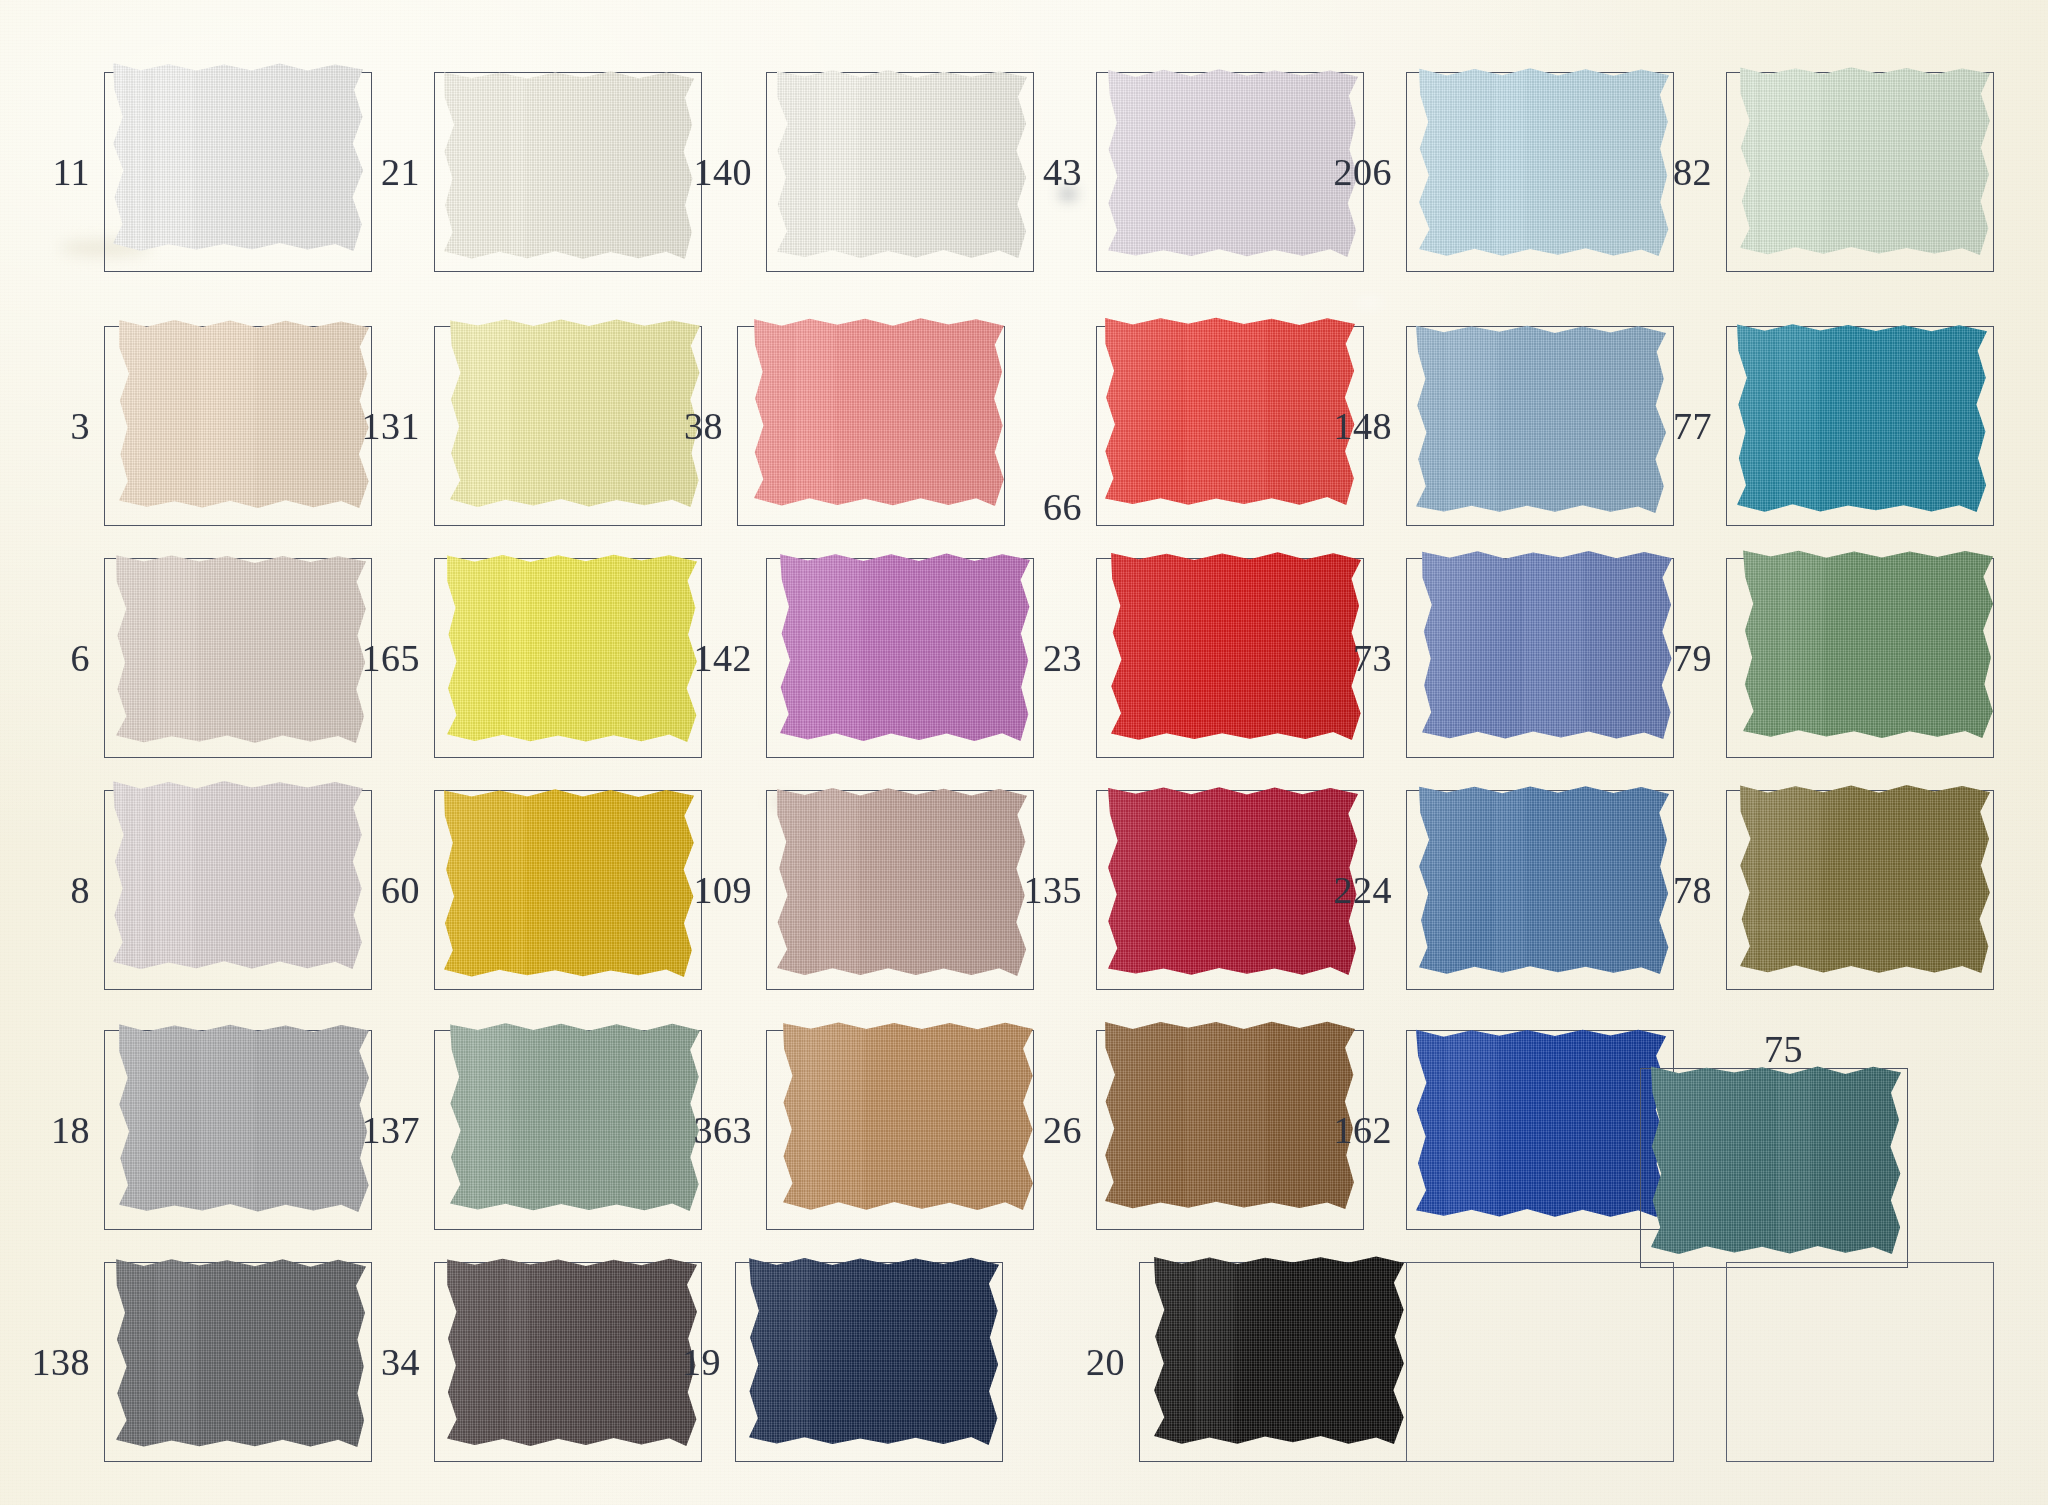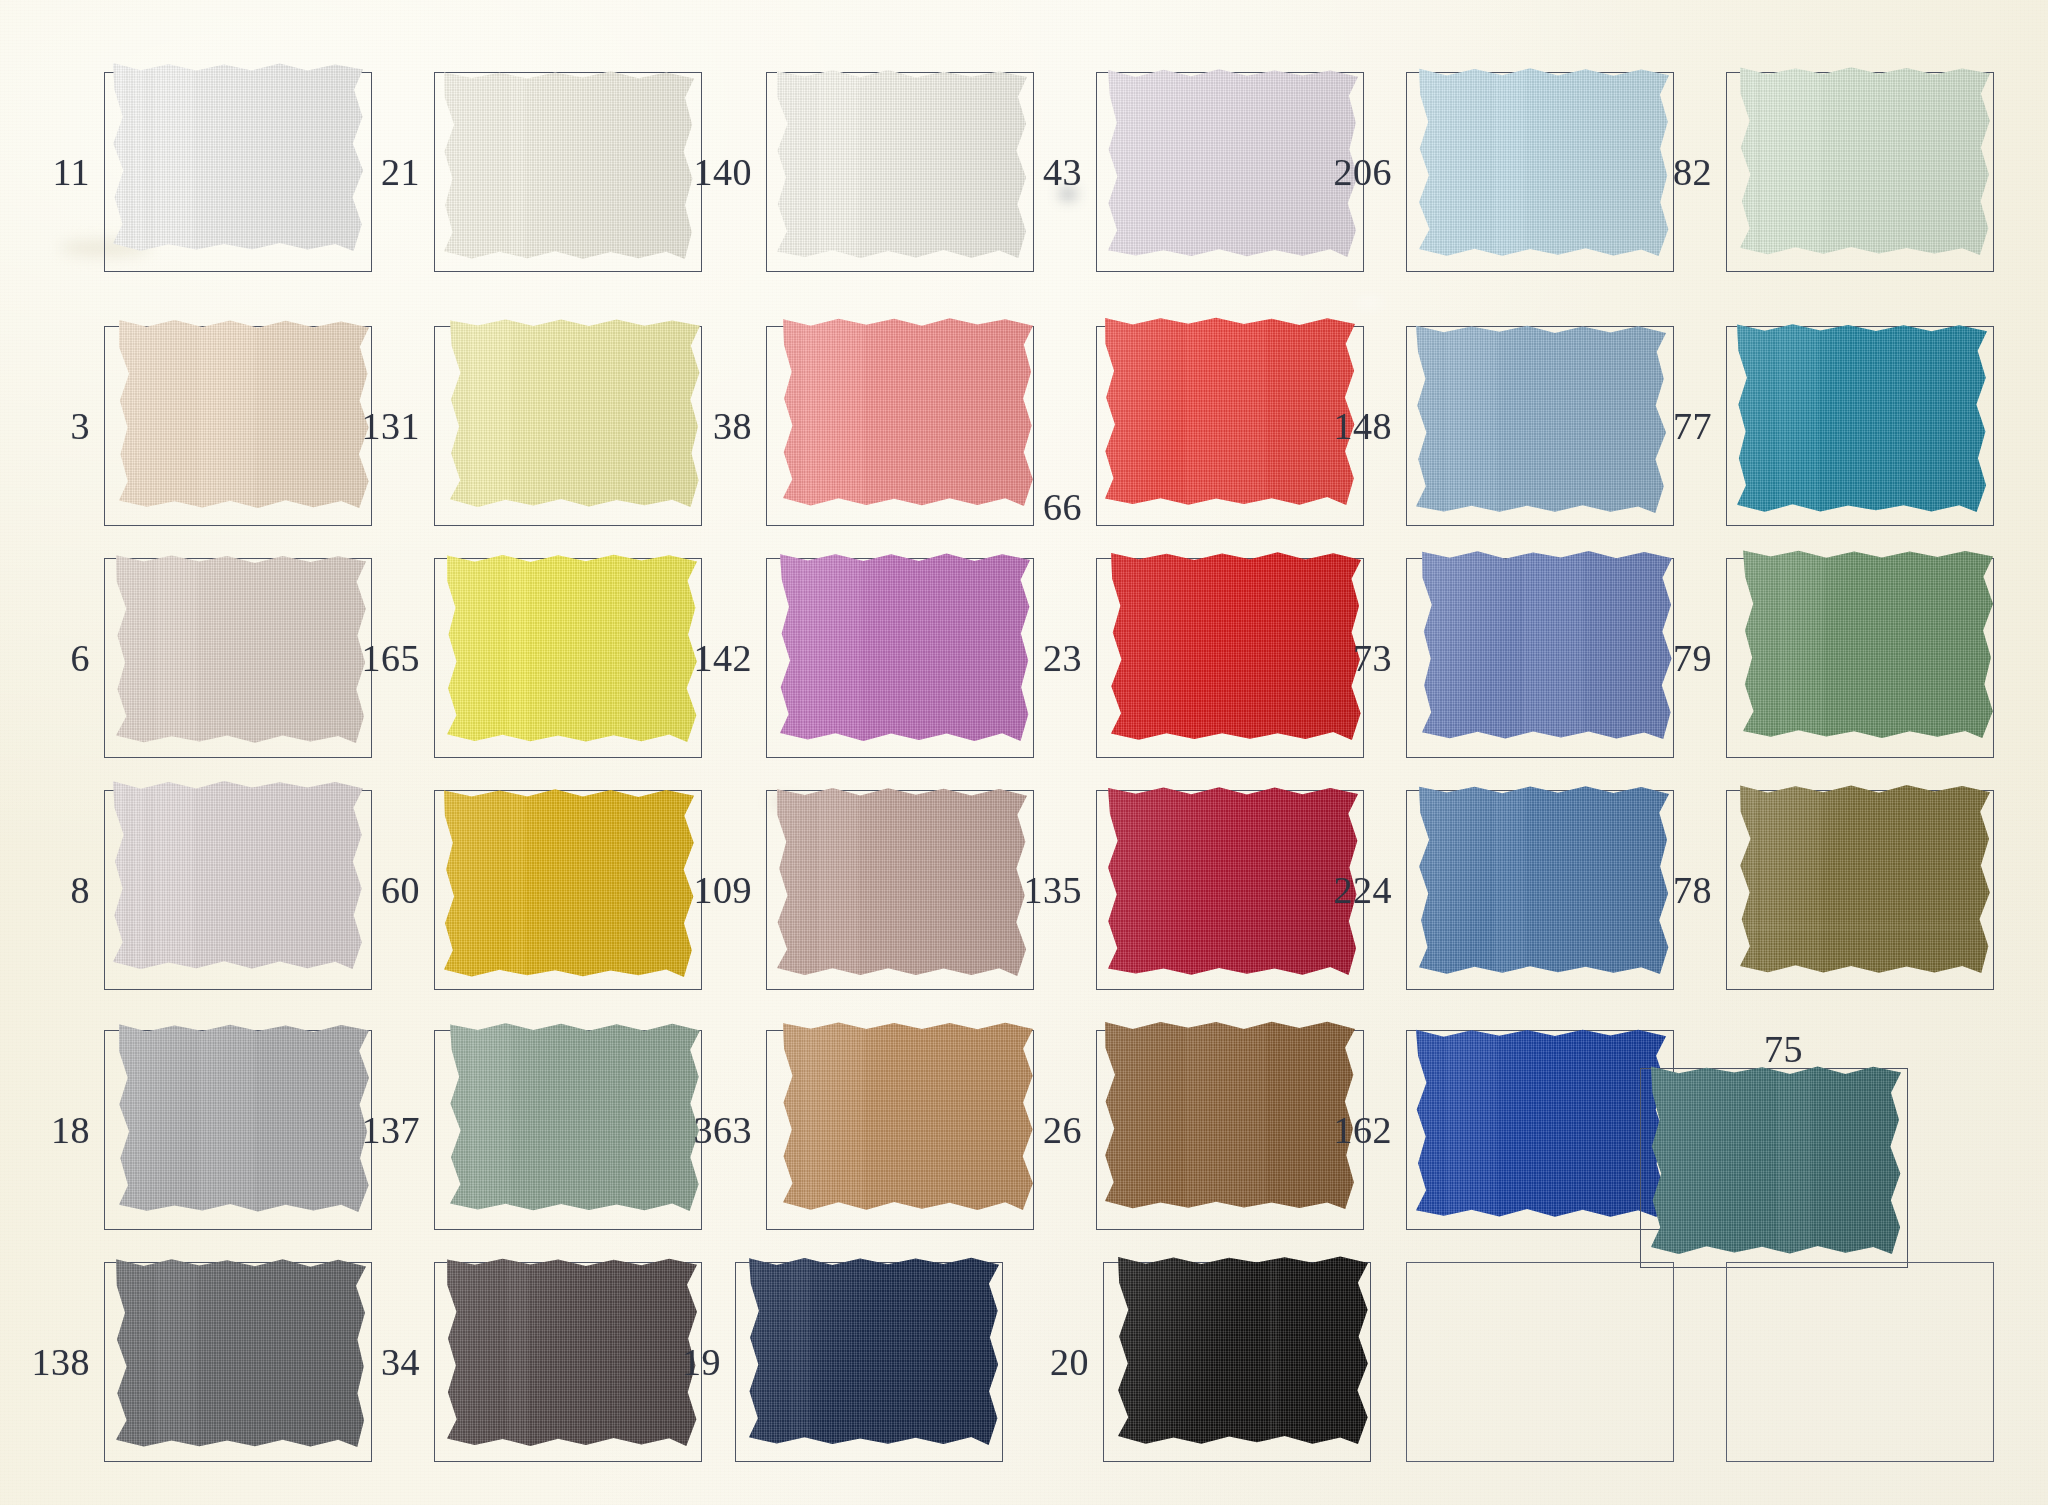--- a/index.html
+++ b/index.html
@@ -201,21 +201,21 @@
         <div class="swatch-frame">
           <div class="fabric" style="left: 15px; top: -8px;">
             <div class="fabric-clip" style="clip-path: polygon(0% 0.81%, 11.11% 3.47%, 22.22% 0.24%, 33.33% 3.68%, 44.44% 0.29%, 55.56% 3.67%, 66.67% 0.25%, 77.78% 3.64%, 88.89% 0.74%, 100% 3.59%, 96.31% 14.29%, 99.76% 28.57%, 96.13% 42.86%, 99.19% 57.14%, 96.57% 71.43%, 99.42% 85.71%, 96.22% 100%, 88.89% 96.1%, 77.78% 99.11%, 66.67% 96.33%, 55.56% 99.78%, 44.44% 95.73%, 33.33% 99.14%, 22.22% 96.15%, 11.11% 100%, 0% 95.88%, 4.09% 85.71%, 0.46% 71.43%, 3.63% 57.14%, 0.4% 42.86%, 4.21% 28.57%, 0.67% 14.29%);">
               <div class="fabric-body" title="pale lemon" style="background-color: rgb(242, 238, 170);">
                 <div class="sheen"></div>
               </div>
             </div>
           </div>
         </div>
       </div>
-      <div class="swatch-cell" style="left: 680px; top: 326px;">
+      <div class="swatch-cell" style="left: 651px; top: 326px;">
         <div class="swatch-label">38</div>
         <div class="swatch-frame">
           <div class="fabric" style="left: 16px; top: -9px;">
             <div class="fabric-clip" style="clip-path: polygon(0% 0.66%, 11.11% 4.18%, 22.22% 0.43%, 33.33% 3.63%, 44.44% 0.35%, 55.56% 4.14%, 66.67% 0.12%, 77.78% 3.47%, 88.89% 0.72%, 100% 4.11%, 96.3% 14.29%, 99.25% 28.57%, 96.03% 42.86%, 99.46% 57.14%, 96.29% 71.43%, 99.92% 85.71%, 96.35% 100%, 88.89% 95.94%, 77.78% 99.48%, 66.67% 95.89%, 55.56% 99.62%, 44.44% 96.15%, 33.33% 99.51%, 22.22% 95.85%, 11.11% 99.75%, 0% 95.73%, 3.75% 85.71%, 0.3% 71.43%, 3.82% 57.14%, 0.44% 42.86%, 3.48% 28.57%, 0.42% 14.29%);">
               <div class="fabric-body" title="salmon pink" style="background-color: rgb(244, 145, 143);">
                 <div class="sheen"></div>
               </div>
             </div>
           </div>
         </div>
@@ -501,21 +501,21 @@
         <div class="swatch-frame">
           <div class="fabric fabric-dark" style="left: 13px; top: -6px;">
             <div class="fabric-clip" style="clip-path: polygon(0% 0.72%, 11.11% 4.27%, 22.22% 0.58%, 33.33% 4.27%, 44.44% 0.82%, 55.56% 3.87%, 66.67% 0.74%, 77.78% 3.72%, 88.89% 0.34%, 100% 4.12%, 95.96% 14.29%, 99.45% 28.57%, 96.34% 42.86%, 99.64% 57.14%, 96.02% 71.43%, 99.35% 85.71%, 95.85% 100%, 88.89% 95.78%, 77.78% 99.53%, 66.67% 96.21%, 55.56% 99.28%, 44.44% 96.51%, 33.33% 99.45%, 22.22% 95.92%, 11.11% 99.23%, 0% 95.88%, 3.56% 85.71%, 0.21% 71.43%, 3.75% 57.14%, 0.43% 42.86%, 3.97% 28.57%, 0.73% 14.29%);">
               <div class="fabric-body" title="navy" style="background-color: rgb(27, 44, 78);">
                 <div class="sheen"></div>
               </div>
             </div>
           </div>
         </div>
       </div>
-      <div class="swatch-cell" style="left: 1010px; top: 1262px; padding-left: 7px;">
+      <div class="swatch-cell" style="left: 1046px; top: 1262px; padding-left: 7px;">
         <div class="swatch-label">20</div>
         <div class="swatch-frame">
           <div class="fabric fabric-dark" style="left: 14px; top: -7px;">
             <div class="fabric-clip" style="clip-path: polygon(0% 0.57%, 11.11% 4.08%, 22.22% 0.77%, 33.33% 4.22%, 44.44% 0.87%, 55.56% 3.45%, 66.67% 0.62%, 77.78% 3.54%, 88.89% 0.32%, 100% 3.74%, 95.95% 14.29%, 99.84% 28.57%, 96.24% 42.86%, 99.91% 57.14%, 95.74% 71.43%, 99.85% 85.71%, 95.98% 100%, 88.89% 96.53%, 77.78% 99.91%, 66.67% 95.77%, 55.56% 99.11%, 44.44% 96.04%, 33.33% 99.82%, 22.22% 96.52%, 11.11% 99.88%, 0% 95.74%, 4.11% 85.71%, 0.05% 71.43%, 3.94% 57.14%, 0.47% 42.86%, 4.14% 28.57%, 0.48% 14.29%);">
               <div class="fabric-body" title="black" style="background-color: rgb(18, 17, 16);">
                 <div class="sheen"></div>
               </div>
             </div>
           </div>
         </div>

